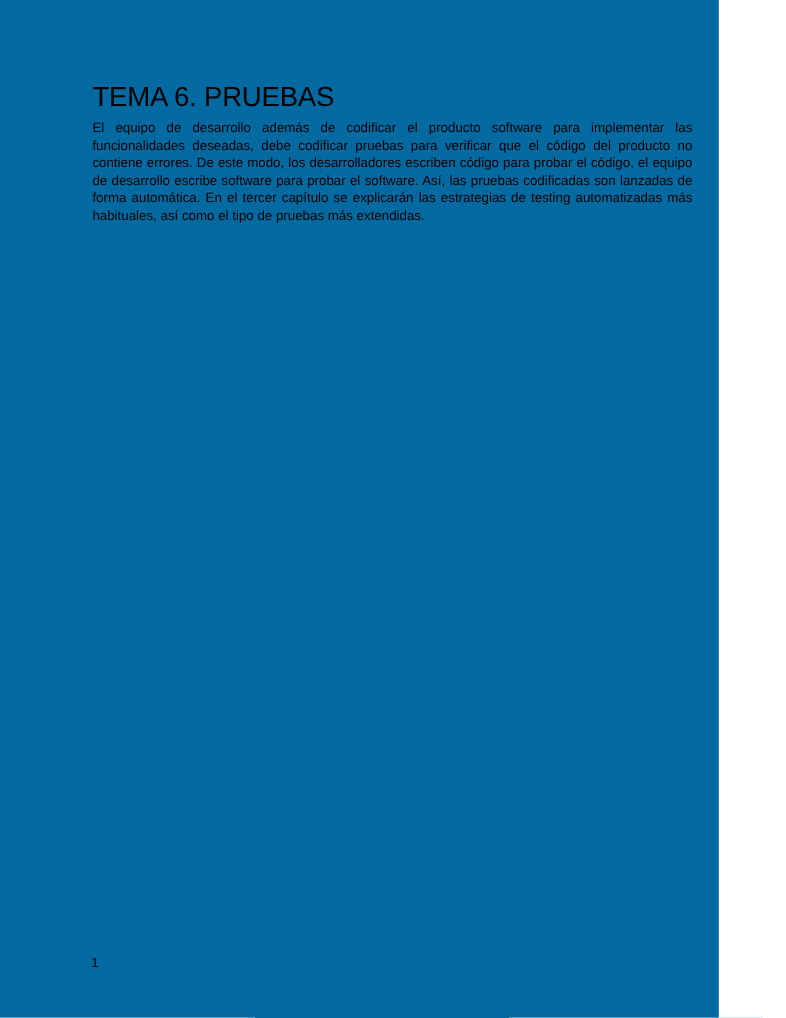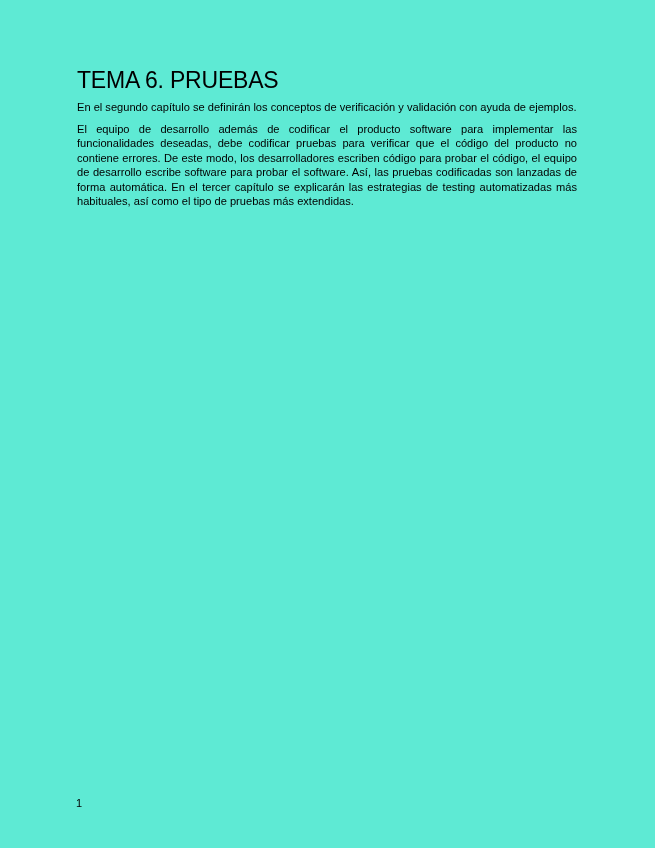--- a/index.html
+++ b/index.html
@@ -1,28 +1,27 @@
 <!DOCTYPE html>
 <html><head>
   <meta charset="utf-8">
   <style>
     html, body { margin: 0; padding: 0; background: #ffffff; }
     body { width: 655px; height: 848px; position: relative; overflow: hidden;
       font-family: "Liberation Sans", sans-serif; color: #000; }
-    .page { position: absolute; left: 0; top: 0; width: 655px; height: 848px; background: #5eead4; }
+    .page { position: absolute; left: 0; top: 0; width: 599px; height: 848px; background: #0369a1; }
     .title { position: absolute; left: 77px; top: 66px; font-size: 23px; font-weight: normal;
       margin: 0; letter-spacing: -0.2px; line-height: 28px; }
     .body-text { position: absolute; left: 77px; top: 100px; width: 500px; }
     .body-text p { margin: 0 0 7px 0; font-size: 11.1px; line-height: 14.5px; text-align: justify;
       text-align-last: left; }
     .page-number { position: absolute; left: 76px; top: 797px; font-size: 11px; }
   </style>
 </head>
 <body>
 
 <div class="page">
   <h1 class="title">TEMA 6. PRUEBAS</h1>
   <div class="body-text">
-    <p>En el segundo capítulo se definirán los conceptos de verificación y validación con ayuda de ejemplos.</p>
     <p>El equipo de desarrollo además de codificar el producto software para implementar las funcionalidades deseadas, debe codificar pruebas para verificar que el código del producto no contiene errores. De este modo, los desarrolladores escriben código para probar el código, el equipo de desarrollo escribe software para probar el software. Así, las pruebas codificadas son lanzadas de forma automática. En el tercer capítulo se explicarán las estrategias de testing automatizadas más habituales, así como el tipo de pruebas más extendidas.</p>
   </div>
   <div class="page-number">1</div>
 </div>
 
 </body></html>

